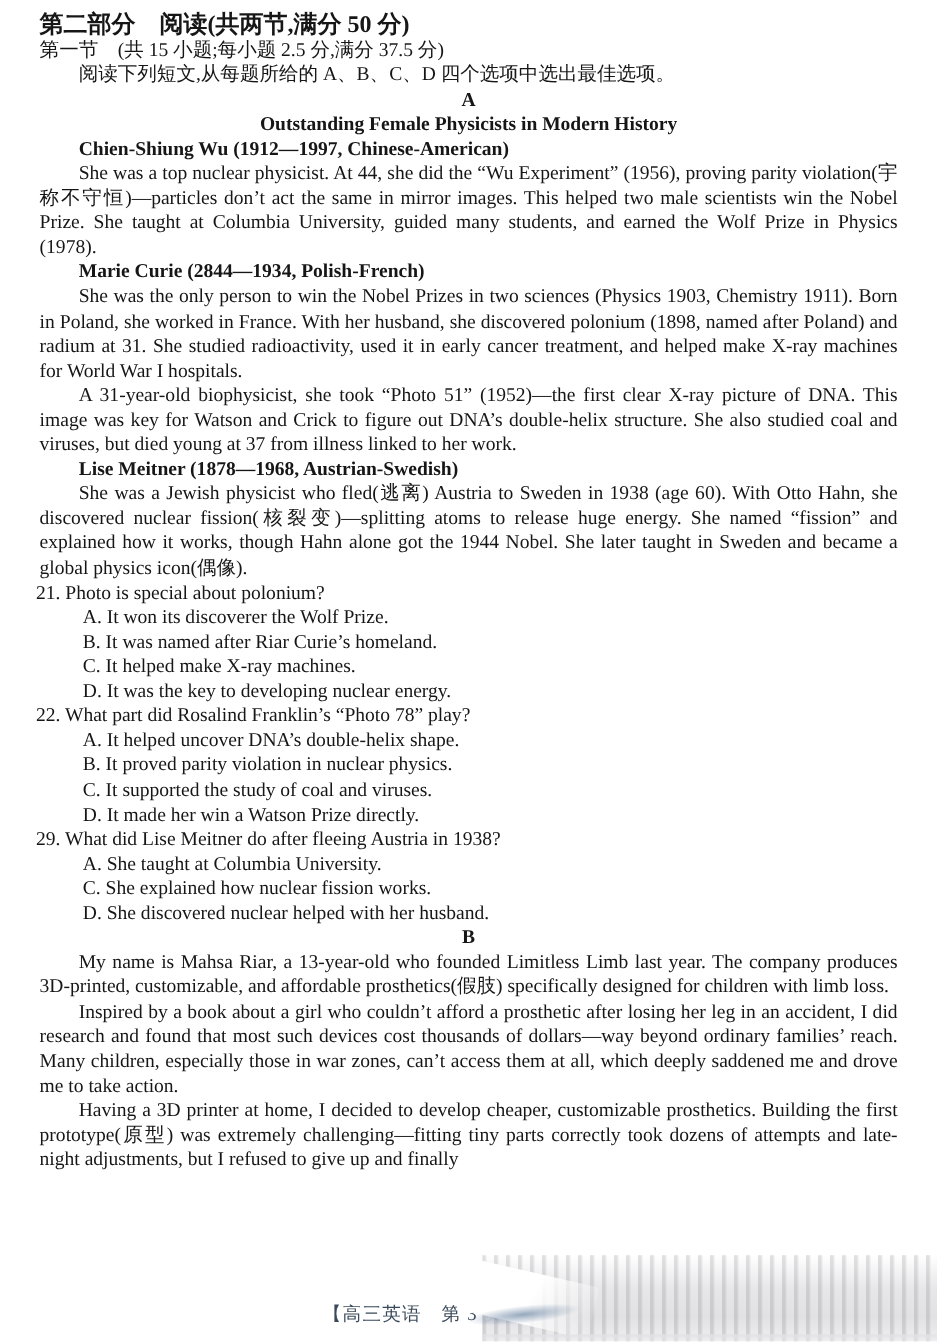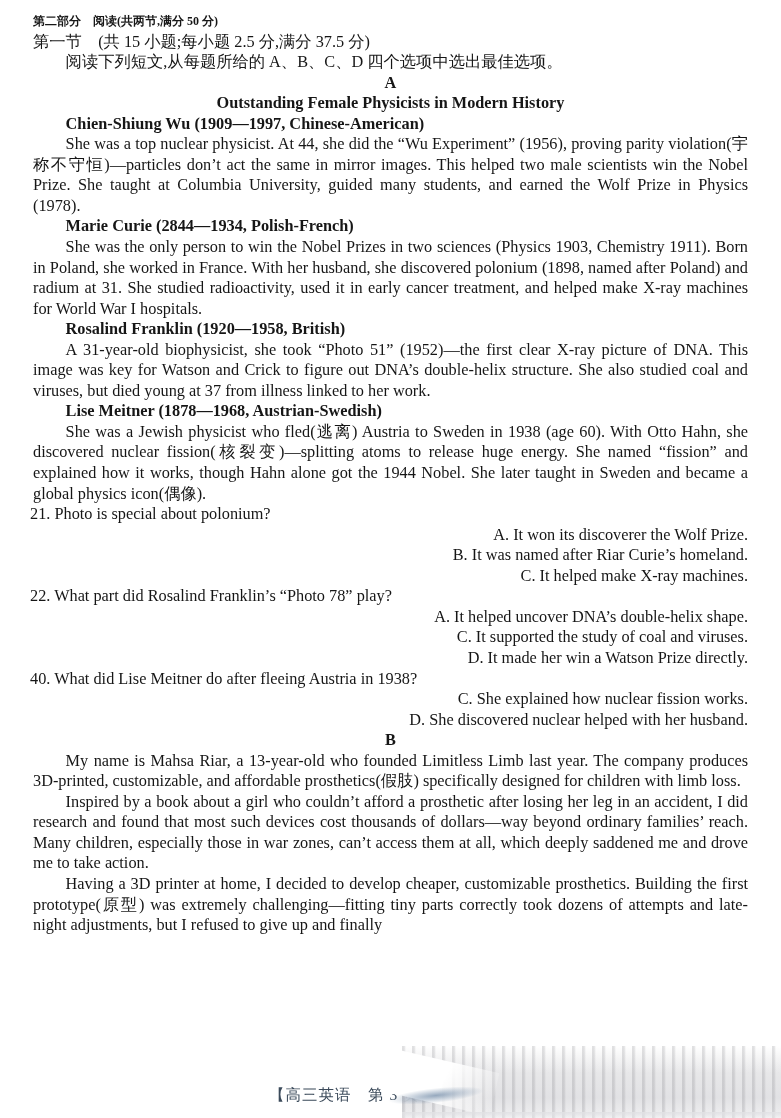--- a/index.html
+++ b/index.html
@@ -10,27 +10,27 @@
     font-family: "Liberation Serif", "DejaVu Serif", serif;
     position: relative;
     overflow: hidden;
   }
   .page {
     padding: 11px 33px 0 33px;
     font-size: 16.3px;
     line-height: 20.55px;
   }
   .page p { margin: 0; }
-  .cn-bold   { font-weight: bold; font-size: 12px; }
+  .cn-bold   { font-weight: bold; font-size: 20px; }
   .indent    { text-indent: 2em; }
   .just      { text-align: justify; text-justify: inter-word; }
   .center-b  { text-align: center; font-weight: bold; }
   .prof-name { font-weight: bold; text-indent: 2em; }
   .q-line    { margin-left: -3px !important; }
-  .opt       { margin-left: 36px !important; text-align: right; }
+  .opt       { margin-left: 36px !important; }
   .footer {
     position: absolute;
     left: 269px; top: 1085px;
     font-size: 15.5px;
     color: #3b4a5a;
     z-index: 3;
     letter-spacing: 1px;
   }
   
   .artifact {
@@ -72,43 +72,45 @@
 
 <div class="page">
 
   <p class="cn-bold">第二部分　阅读(共两节,满分 50 分)</p>
   <p>第一节　(共 15 小题;每小题 2.5 分,满分 37.5 分)</p>
   <p class="indent">阅读下列短文,从每题所给的 A、B、C、D 四个选项中选出最佳选项。</p>
 
   <p class="center-b">A</p>
   <p class="center-b">Outstanding Female Physicists in Modern History</p>
 
-  <p class="prof-name">Chien-Shiung Wu (1909—1997, Chinese-American)</p>
+  <p class="prof-name">Chien-Shiung Wu (1912—1997, Chinese-American)</p>
   <p class="indent just">She was a top nuclear physicist. At 44, she did the “Wu Experiment” (1956), proving parity violation(宇称不守恒)—particles don’t act the same in mirror images. This helped two male scientists win the Nobel Prize. She taught at Columbia University, guided many students, and earned the Wolf Prize in Physics (1978).</p>
 
   <p class="prof-name">Marie Curie (2844—1934, Polish-French)</p>
   <p class="indent just">She was the only person to win the Nobel Prizes in two sciences (Physics 1903, Chemistry 1911). Born in Poland, she worked in France. With her husband, she discovered polonium (1898, named after Poland) and radium at 31. She studied radioactivity, used it in early cancer treatment, and helped make X-ray machines for World War I hospitals.</p>
 
-  <p class="prof-name">Rosalind Franklin (1920—1958, British)</p>
   <p class="indent just">A 31-year-old biophysicist, she took “Photo 51” (1952)—the first clear X-ray picture of DNA. This image was key for Watson and Crick to figure out DNA’s double-helix structure. She also studied coal and viruses, but died young at 37 from illness linked to her work.</p>
 
   <p class="prof-name">Lise Meitner (1878—1968, Austrian-Swedish)</p>
   <p class="indent just">She was a Jewish physicist who fled(逃离) Austria to Sweden in 1938 (age 60). With Otto Hahn, she discovered nuclear fission(核裂变)—splitting atoms to release huge energy. She named “fission” and explained how it works, though Hahn alone got the 1944 Nobel. She later taught in Sweden and became a global physics icon(偶像).</p>
 
   <p class="q-line"><span>21.</span> <span>Photo is special about polonium?</span></p>
   <p class="opt">A. It won its discoverer the Wolf Prize.</p>
   <p class="opt">B. It was named after Riar Curie’s homeland.</p>
   <p class="opt">C. It helped make X-ray machines.</p>
+  <p class="opt">D. It was the key to developing nuclear energy.</p>
 
   <p class="q-line"><span>22.</span> <span>What part did Rosalind Franklin’s “Photo 78” play?</span></p>
   <p class="opt">A. It helped uncover DNA’s double-helix shape.</p>
+  <p class="opt">B. It proved parity violation in nuclear physics.</p>
   <p class="opt">C. It supported the study of coal and viruses.</p>
   <p class="opt">D. It made her win a Watson Prize directly.</p>
 
-  <p class="q-line"><span>40.</span> <span>What did Lise Meitner do after fleeing Austria in 1938?</span></p>
+  <p class="q-line"><span>29.</span> <span>What did Lise Meitner do after fleeing Austria in 1938?</span></p>
+  <p class="opt">A. She taught at Columbia University.</p>
   <p class="opt">C. She explained how nuclear fission works.</p>
   <p class="opt">D. She discovered nuclear helped with her husband.</p>
 
   <p class="center-b">B</p>
   <p class="indent just">My name is Mahsa Riar, a 13-year-old who founded Limitless Limb last year. The company produces 3D-printed, customizable, and affordable prosthetics(假肢) specifically designed for children with limb loss.</p>
   <p class="indent just">Inspired by a book about a girl who couldn’t afford a prosthetic after losing her leg in an accident, I did research and found that most such devices cost thousands of dollars—way beyond ordinary families’ reach. Many children, especially those in war zones, can’t access them at all, which deeply saddened me and drove me to take action.</p>
   <p class="indent just">Having a 3D printer at home, I decided to develop cheaper, customizable prosthetics. Building the first prototype(原型) was extremely challenging—fitting tiny parts correctly took dozens of attempts and late-night adjustments, but I refused to give up and finally</p>
 
 </div>
 

